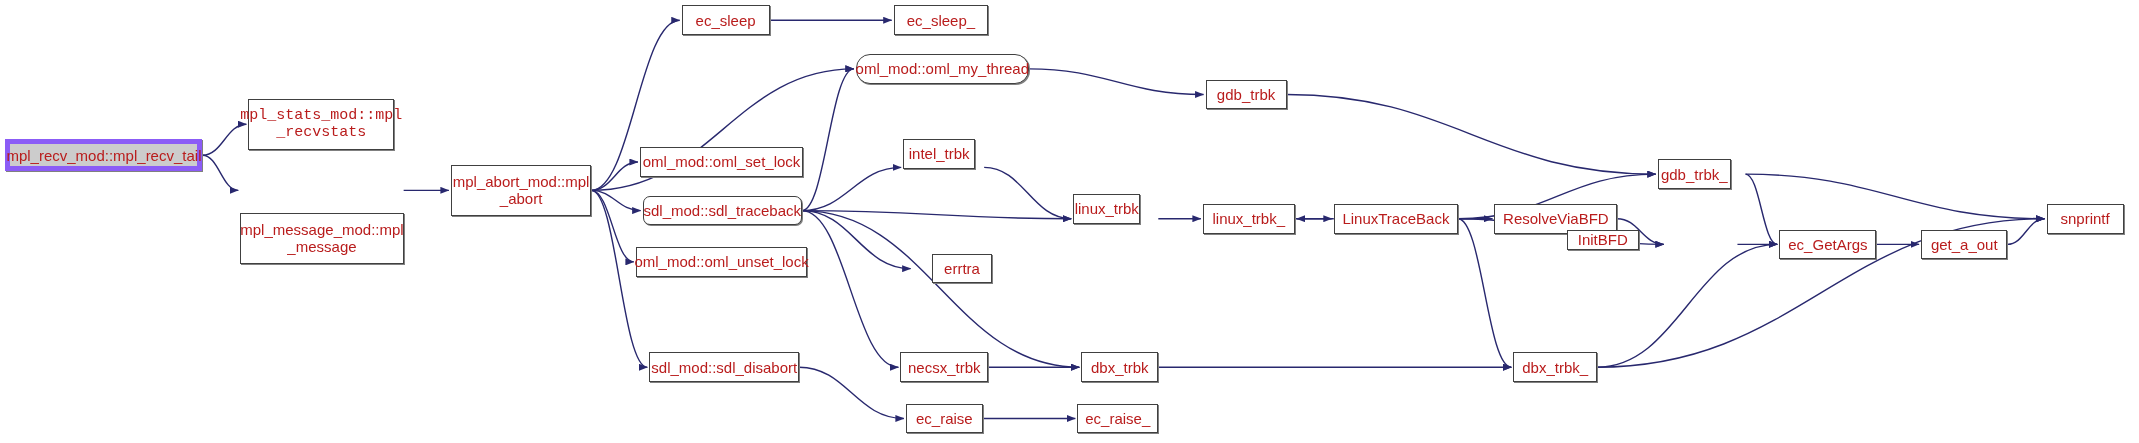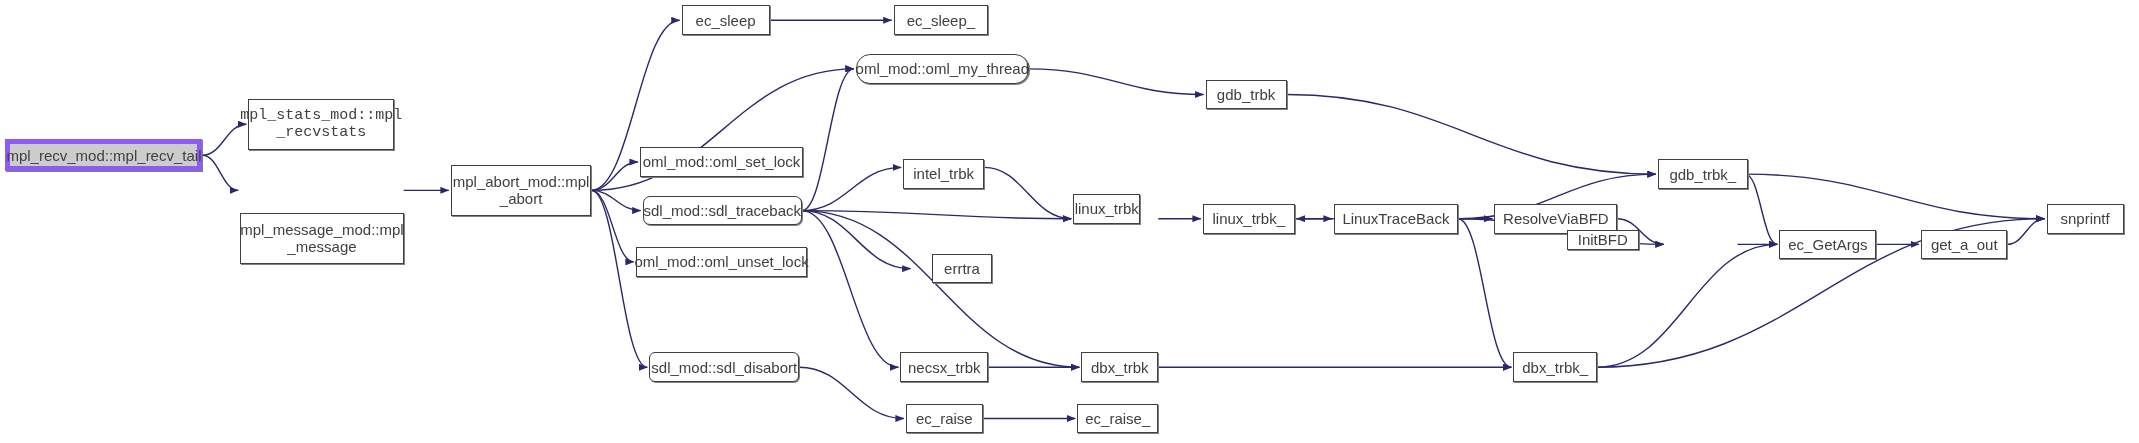--- a/index.html
+++ b/index.html
@@ -21,21 +21,21 @@
     top: 0;
     width: 2139px;
     height: 443px;
     pointer-events: none;
   }
   .node {
     position: absolute;
     box-sizing: border-box;
     border: 1px solid #404040;
     background: #ffffff;
-    color: #404040;
+    color: #b91c1c;
     font-size: 15px;
     line-height: 17px;
     display: flex;
     align-items: center;
     justify-content: center;
     text-align: center;
     white-space: pre-line;
     z-index: 5;
     box-shadow: 1px 1px 0 0 #808080;
   }
@@ -102,32 +102,32 @@
       <div class="node" style="left: 240.3px; top: 164.7px; width: 163.35px; height: 51.3px; font-size: 15px; margin-top: 48px;">mpl_message_mod::mpl
 _message</div>
       <div class="node" style="left: 450.9px; top: 164.7px; width: 140.4px; height: 51.3px; font-size: 15px;">mpl_abort_mod::mpl
 _abort</div>
       <div class="node" style="left: 681.75px; top: 5.4px; width: 87.75px; height: 29.7px;">ec_sleep</div>
       <div class="node" style="left: 893.7px; top: 5.4px; width: 94.5px; height: 29.7px;">ec_sleep_</div>
       <div class="node" style="left: 855.9px; top: 54px; width: 172.8px; height: 29.7px; border-radius: 14px;">oml_mod::oml_my_thread</div>
       <div class="node" style="left: 639.9px; top: 147.15px; width: 163.35px; height: 29.7px;">oml_mod::oml_set_lock</div>
       <div class="node" style="left: 642.6px; top: 195.75px; width: 159.3px; height: 29.7px; border-radius: 7px;">sdl_mod::sdl_traceback</div>
       <div class="node" style="left: 635.85px; top: 247.05px; width: 171.45px; height: 29.7px;">oml_mod::oml_unset_lock</div>
-      <div class="node" style="left: 649.35px; top: 352.35px; width: 149.85px; height: 29.7px; border-radius: 6px;">sdl_mod::sdl_disabort</div>
-      <div class="node" style="left: 903.15px; top: 159px; width: 81px; height: 29.7px;">intel_trbk</div>
+      <div class="node" style="left: 649.35px; top: 352.35px; width: 149.85px; height: 29.7px;">sdl_mod::sdl_disabort</div>
+      <div class="node" style="left: 903.15px; top: 139px; width: 72px; height: 29.7px;">intel_trbk</div>
       <div class="node" style="left: 912.6px; top: 253.8px; width: 60.75px; height: 29.7px; margin-left: 19px;">errtra</div>
       <div class="node" style="left: 900.45px; top: 352.35px; width: 87.75px; height: 29.7px;">necsx_trbk</div>
       <div class="node" style="left: 905.85px; top: 403.65px; width: 76.95px; height: 29.7px;">ec_raise</div>
       <div class="node" style="left: 1077.3px; top: 403.65px; width: 81px; height: 29.7px;">ec_raise_</div>
       <div class="node" style="left: 1205.55px; top: 79.65px; width: 81px; height: 29.7px;">gdb_trbk</div>
       <div class="node" style="left: 1073.25px; top: 194px; width: 67px; height: 29.7px;">linux_trbk</div>
       <div class="node" style="left: 1202.85px; top: 203.85px; width: 91.8px; height: 29.7px;">linux_trbk_</div>
       <div class="node" style="left: 1081.35px; top: 352.35px; width: 76.95px; height: 29.7px;">dbx_trbk</div>
       <div class="node" style="left: 1333.8px; top: 203.85px; width: 124.2px; height: 29.7px;">LinuxTraceBack</div>
       <div class="node" style="left: 1494.45px; top: 203.85px; width: 122.85px; height: 29.7px;">ResolveViaBFD</div>
       <div class="node" style="left: 1567px; top: 229.5px; width: 71.55px; height: 20px;">InitBFD</div>
-      <div class="node" style="left: 1657.8px; top: 159.3px; width: 90px; height: 29.7px; text-align: center;">gdb_trbk_</div>
+      <div class="node" style="left: 1657.8px; top: 159.3px; width: 73px; height: 29.7px; text-align: center;">gdb_trbk_</div>
       <div class="node" style="left: 1513.35px; top: 352.35px; width: 83.7px; height: 29.7px;">dbx_trbk_</div>
       <div class="node" style="left: 1779.3px; top: 229.5px; width: 97.2px; height: 29.7px;">ec_GetArgs</div>
       <div class="node" style="left: 1921.05px; top: 229.5px; width: 86.4px; height: 29.7px;">get_a_out</div>
       <div class="node" style="left: 2046.6px; top: 203.85px; width: 76.95px; height: 29.7px;">snprintf</div>
     </div>
 </div>
 
 </body></html>

